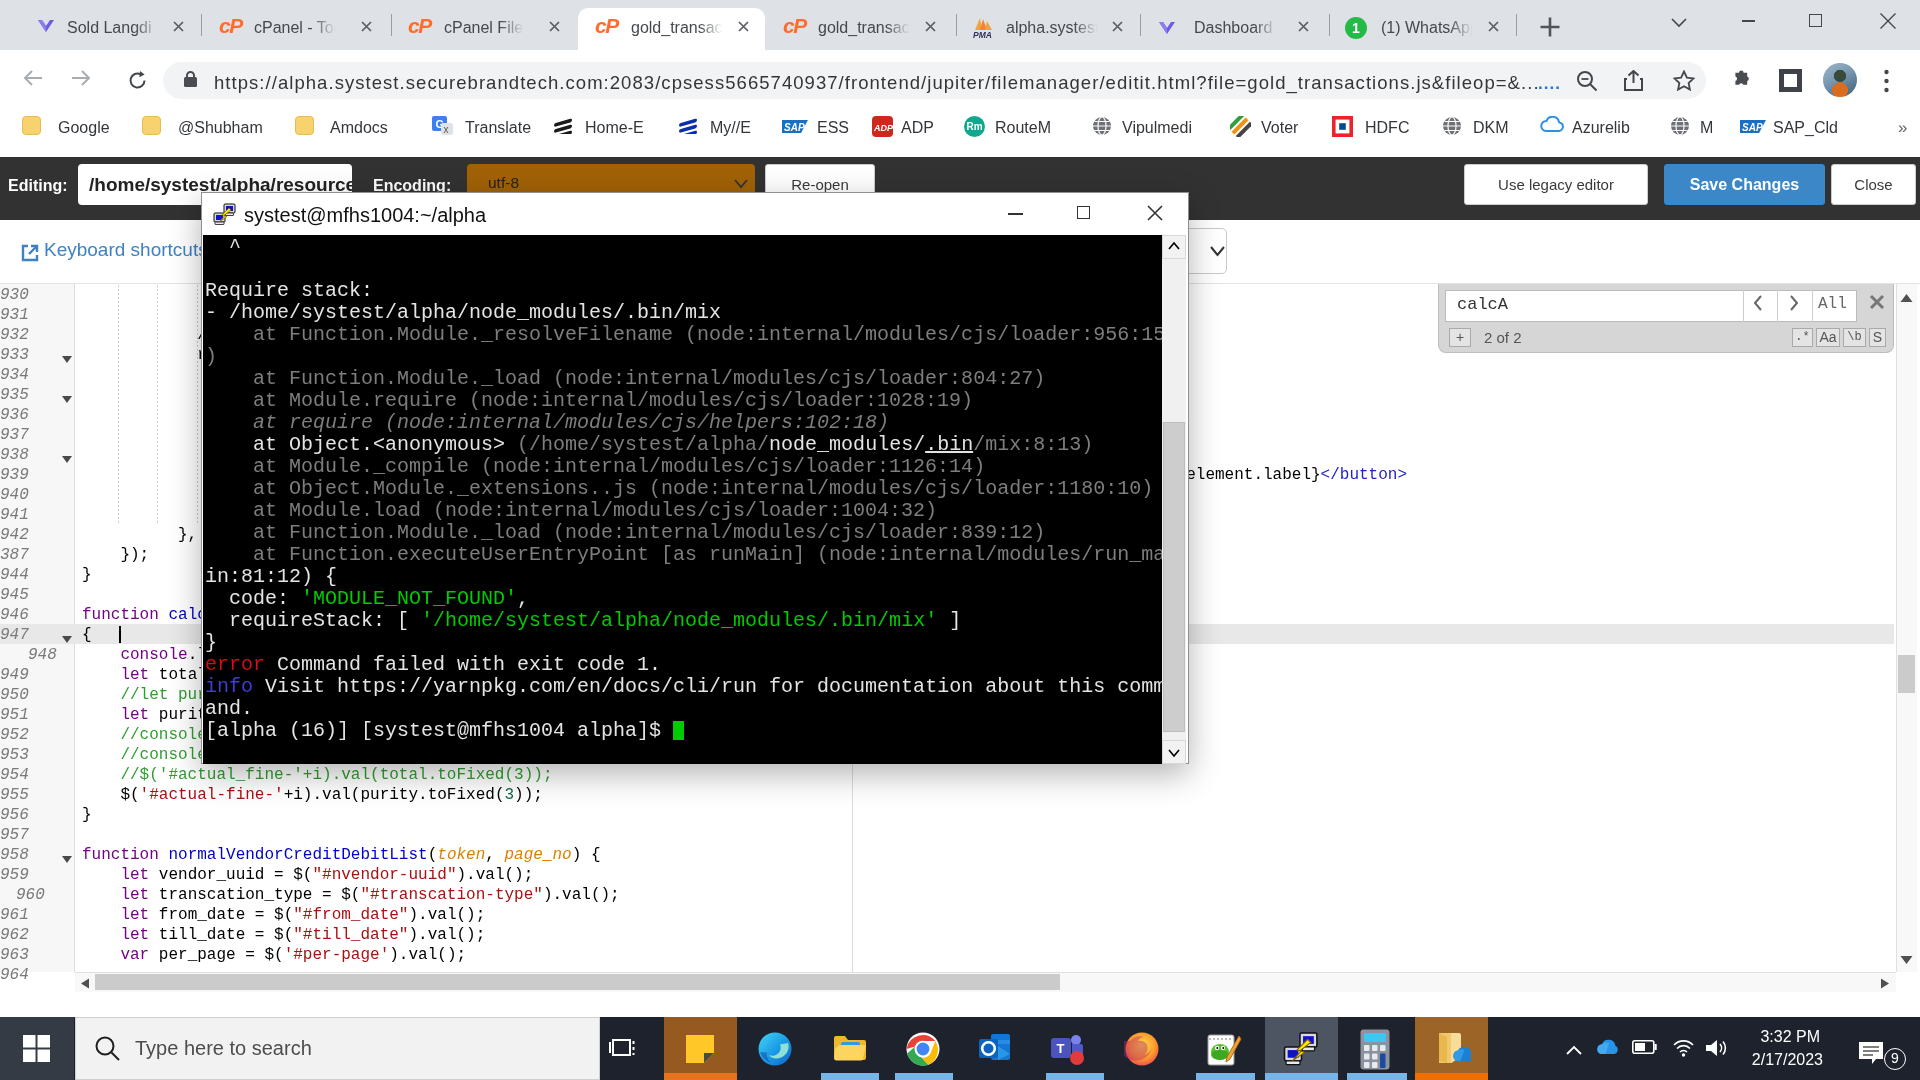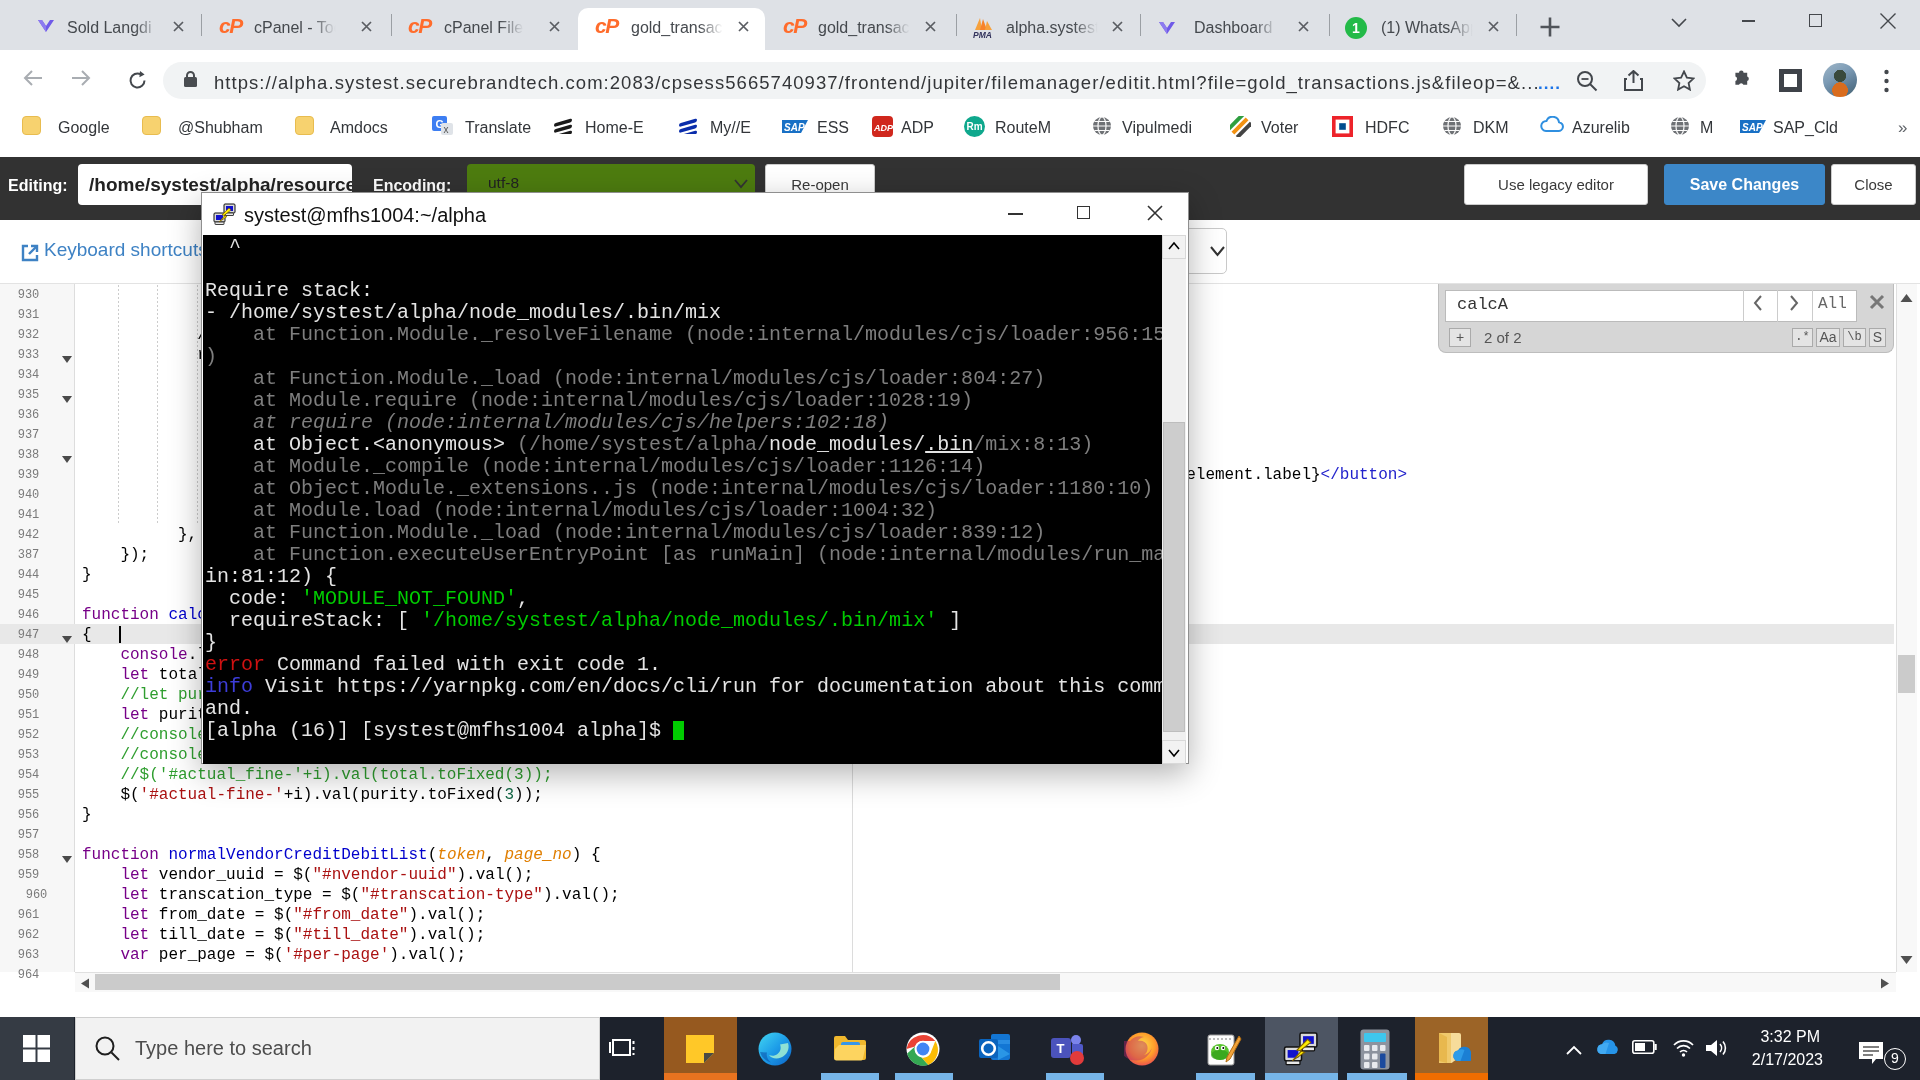--- a/index.html
+++ b/index.html
@@ -7,21 +7,21 @@
 .mono{font-family:"Liberation Mono",monospace;}
 .tabtxt{font-size:16px;color:#45494e;white-space:nowrap;overflow:hidden;}
 .cpico{font-weight:bold;font-style:italic;color:#ff6c2c;font-size:21px;letter-spacing:-1.5px;}
 .url{font-size:18.5px;letter-spacing:1.05px;color:#333538;white-space:nowrap;}
 .bktxt{font-size:16px;color:#33363a;white-space:nowrap;}
 .bkfold{width:19px;height:19px;background:#f7d26f;border:1px solid #e8bc4f;border-radius:4px;}
 .whlbl{color:#fff;font-weight:bold;font-size:16px;}
 .btn{background:#fff;border:1px solid #ccc;border-radius:3px;font-size:15px;color:#3a3a3a;text-align:center;}
 
 .cmline{white-space:pre;font-family:"Liberation Mono",monospace;font-size:16px;line-height:20px;color:#000;}
-.lnum{white-space:pre;font-family:"Liberation Mono",monospace;font-size:12px;line-height:20px;color:#7a7a7a;text-align:center;}
+.lnum{white-space:pre;font-family:"Liberation Mono",monospace;font-size:16px;line-height:20px;color:#7a7a7a;text-align:left;font-style:italic;}
 .k{color:#770088;}
 .d{color:#0000cc;}
 .s{color:#aa1111;}
 .c{color:#2f9e2f;}
 .n{color:#116644;}
 .t{color:#2222cc;}
 .o{color:#e07e00;font-style:italic;}
 .fbtn{background:#e4e4e4;border:1px solid #aaa;color:#555;font-size:14px;text-align:center;}
 
 #putty{left:201px;top:192px;width:988px;height:572px;background:#fff;border:1px solid #8f8f8f;box-shadow:0 10px 30px rgba(0,0,0,0.30);z-index:50;}
@@ -272,21 +272,21 @@
     </div>
     <div class="ab bktxt" style="left:1773px;top:9px;">SAP_Cld</div>
     <div class="ab" style="left:1898px;top:8px;width:20px;height:20px;color:#5f6368;font-size:17px;">»</div>
   </div>
 <div class="ab" style="left:0px;top:157px;width:1920px;height:63px;background:#323232;">
     <div class="ab whlbl" style="left:8px;top:20px;width:70px;height:20px;">Editing:</div>
     <div class="ab" style="left:78px;top:7px;width:274px;height:41px;background:#fff;border-radius:4px;overflow:hidden;">
       <div class="ab" style="left:11px;top:10px;font-size:19px;font-weight:bold;color:#222;white-space:nowrap;">/home/systest/alpha/resources/js/gold_transactions.js</div>
     </div>
     <div class="ab whlbl" style="left:373px;top:20px;width:95px;height:20px;">Encoding:</div>
-    <div class="ab" style="left:467px;top:7px;width:288px;height:41px;background:#4d7c0f;border-radius:4px;">
+    <div class="ab" style="left:467px;top:7px;width:288px;height:41px;background:#a16207;border-radius:4px;">
       <div class="ab" style="left:21px;top:10px;font-size:15.5px;color:#222;">utf-8</div>
       <svg class="ab" style="left:267px;top:15px;" width="14" height="10">
         <path d="M1 1 L7 8 L13 1" stroke="#333" stroke-width="1.8" fill="none"></path>
       </svg>
     </div>
     <div class="ab btn" style="left:765px;top:7px;width:110px;height:41px;line-height:39px;">Re-open</div>
     <div class="ab btn" style="left:1464px;top:7px;width:184px;height:41px;line-height:39px;">Use legacy editor</div>
     <div class="ab" style="left:1664px;top:7px;width:161px;height:41px;background:#3c87c8;border:1px solid #3c87c8;border-radius:3px;color:#fff;font-weight:bold;font-size:16px;text-align:center;line-height:39px;">Save Changes</div>
     <div class="ab btn" style="left:1831px;top:7px;width:85px;height:41px;line-height:39px;">Close</div>
   </div>
@@ -331,21 +331,21 @@
     <div class="ab cmline" style="left:82px;top:241px;width:1800px;height:20px;">          },</div>
     <div class="ab lnum" style="left:0px;top:261px;width:57px;height:20px;">387</div>
     <div class="ab cmline" style="left:82px;top:261px;width:1800px;height:20px;">    });</div>
     <div class="ab lnum" style="left:0px;top:281px;width:57px;height:20px;">944</div>
     <div class="ab cmline" style="left:82px;top:281px;width:1800px;height:20px;">}</div>
     <div class="ab lnum" style="left:0px;top:301px;width:57px;height:20px;">945</div>
     <div class="ab lnum" style="left:0px;top:321px;width:57px;height:20px;">946</div>
     <div class="ab cmline" style="left:82px;top:321px;width:1800px;height:20px;"><span class="k">function</span> <span class="d">calcAmount</span>(i)</div>
     <div class="ab lnum" style="left:0px;top:341px;width:57px;height:20px;">947</div>
     <div class="ab cmline" style="left:82px;top:341px;width:1800px;height:20px;">{</div>
-    <div class="ab lnum" style="left:0px;top:361px;width:57px;height:20px;">948</div>
+    <div class="ab lnum" style="left:0px;top:361px;width:57px;height:20px;padding-left:28px;">948</div>
     <div class="ab cmline" style="left:82px;top:361px;width:1800px;height:20px;">    <span class="k">console</span>.log(purity);</div>
     <div class="ab lnum" style="left:0px;top:381px;width:57px;height:20px;">949</div>
     <div class="ab cmline" style="left:82px;top:381px;width:1800px;height:20px;">    <span class="k">let</span> total = 0;</div>
     <div class="ab lnum" style="left:0px;top:401px;width:57px;height:20px;">950</div>
     <div class="ab cmline" style="left:82px;top:401px;width:1800px;height:20px;">    <span class="c">//let purity = 0;</span></div>
     <div class="ab lnum" style="left:0px;top:421px;width:57px;height:20px;">951</div>
     <div class="ab cmline" style="left:82px;top:421px;width:1800px;height:20px;">    <span class="k">let</span> purity = 0;</div>
     <div class="ab lnum" style="left:0px;top:441px;width:57px;height:20px;">952</div>
     <div class="ab cmline" style="left:82px;top:441px;width:1800px;height:20px;">    <span class="c">//console.log(total);</span></div>
     <div class="ab lnum" style="left:0px;top:461px;width:57px;height:20px;">953</div>

